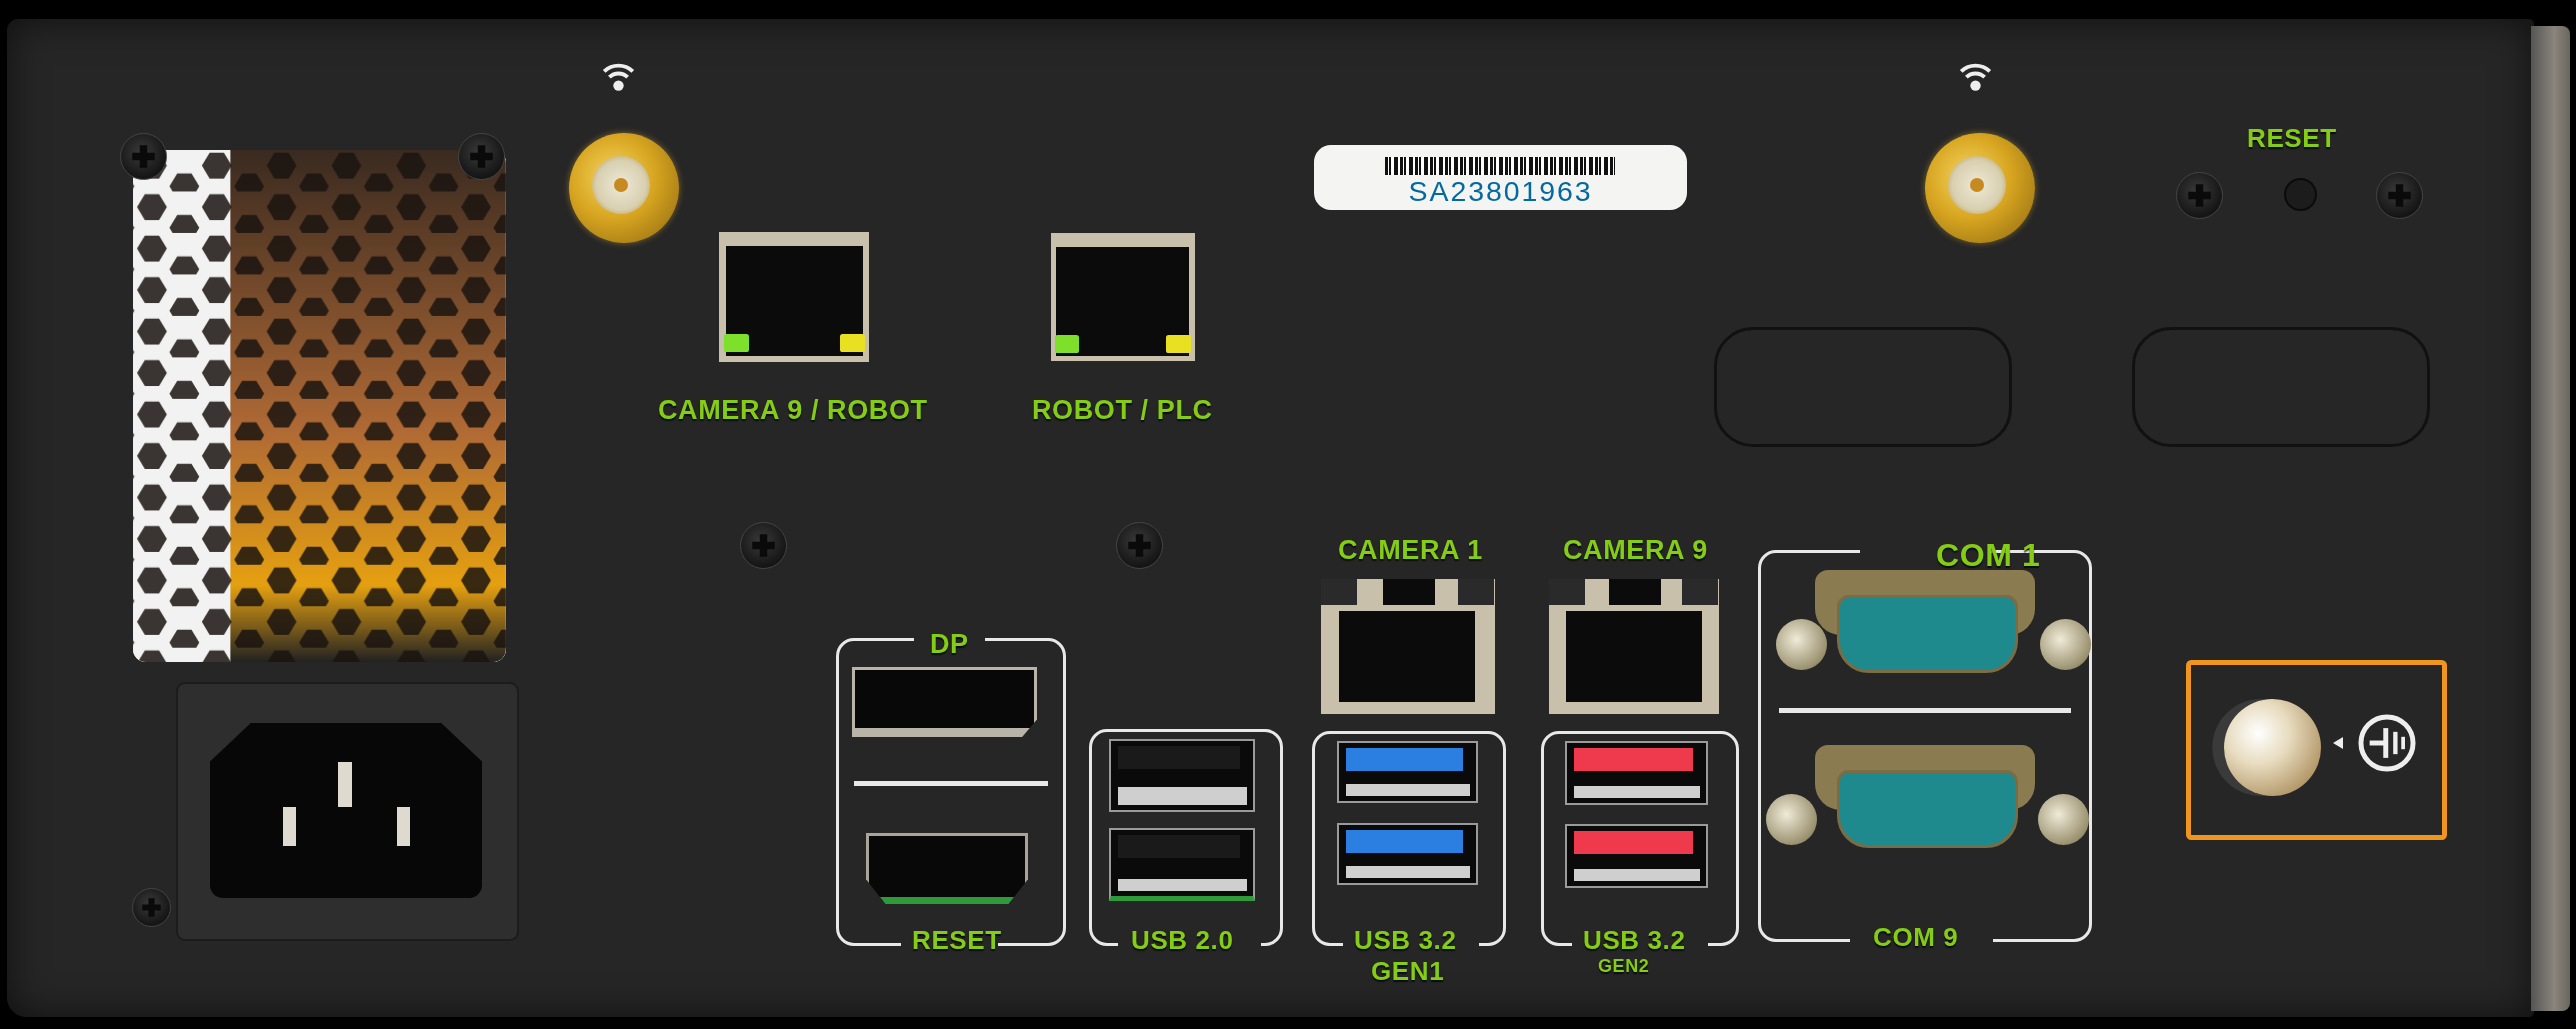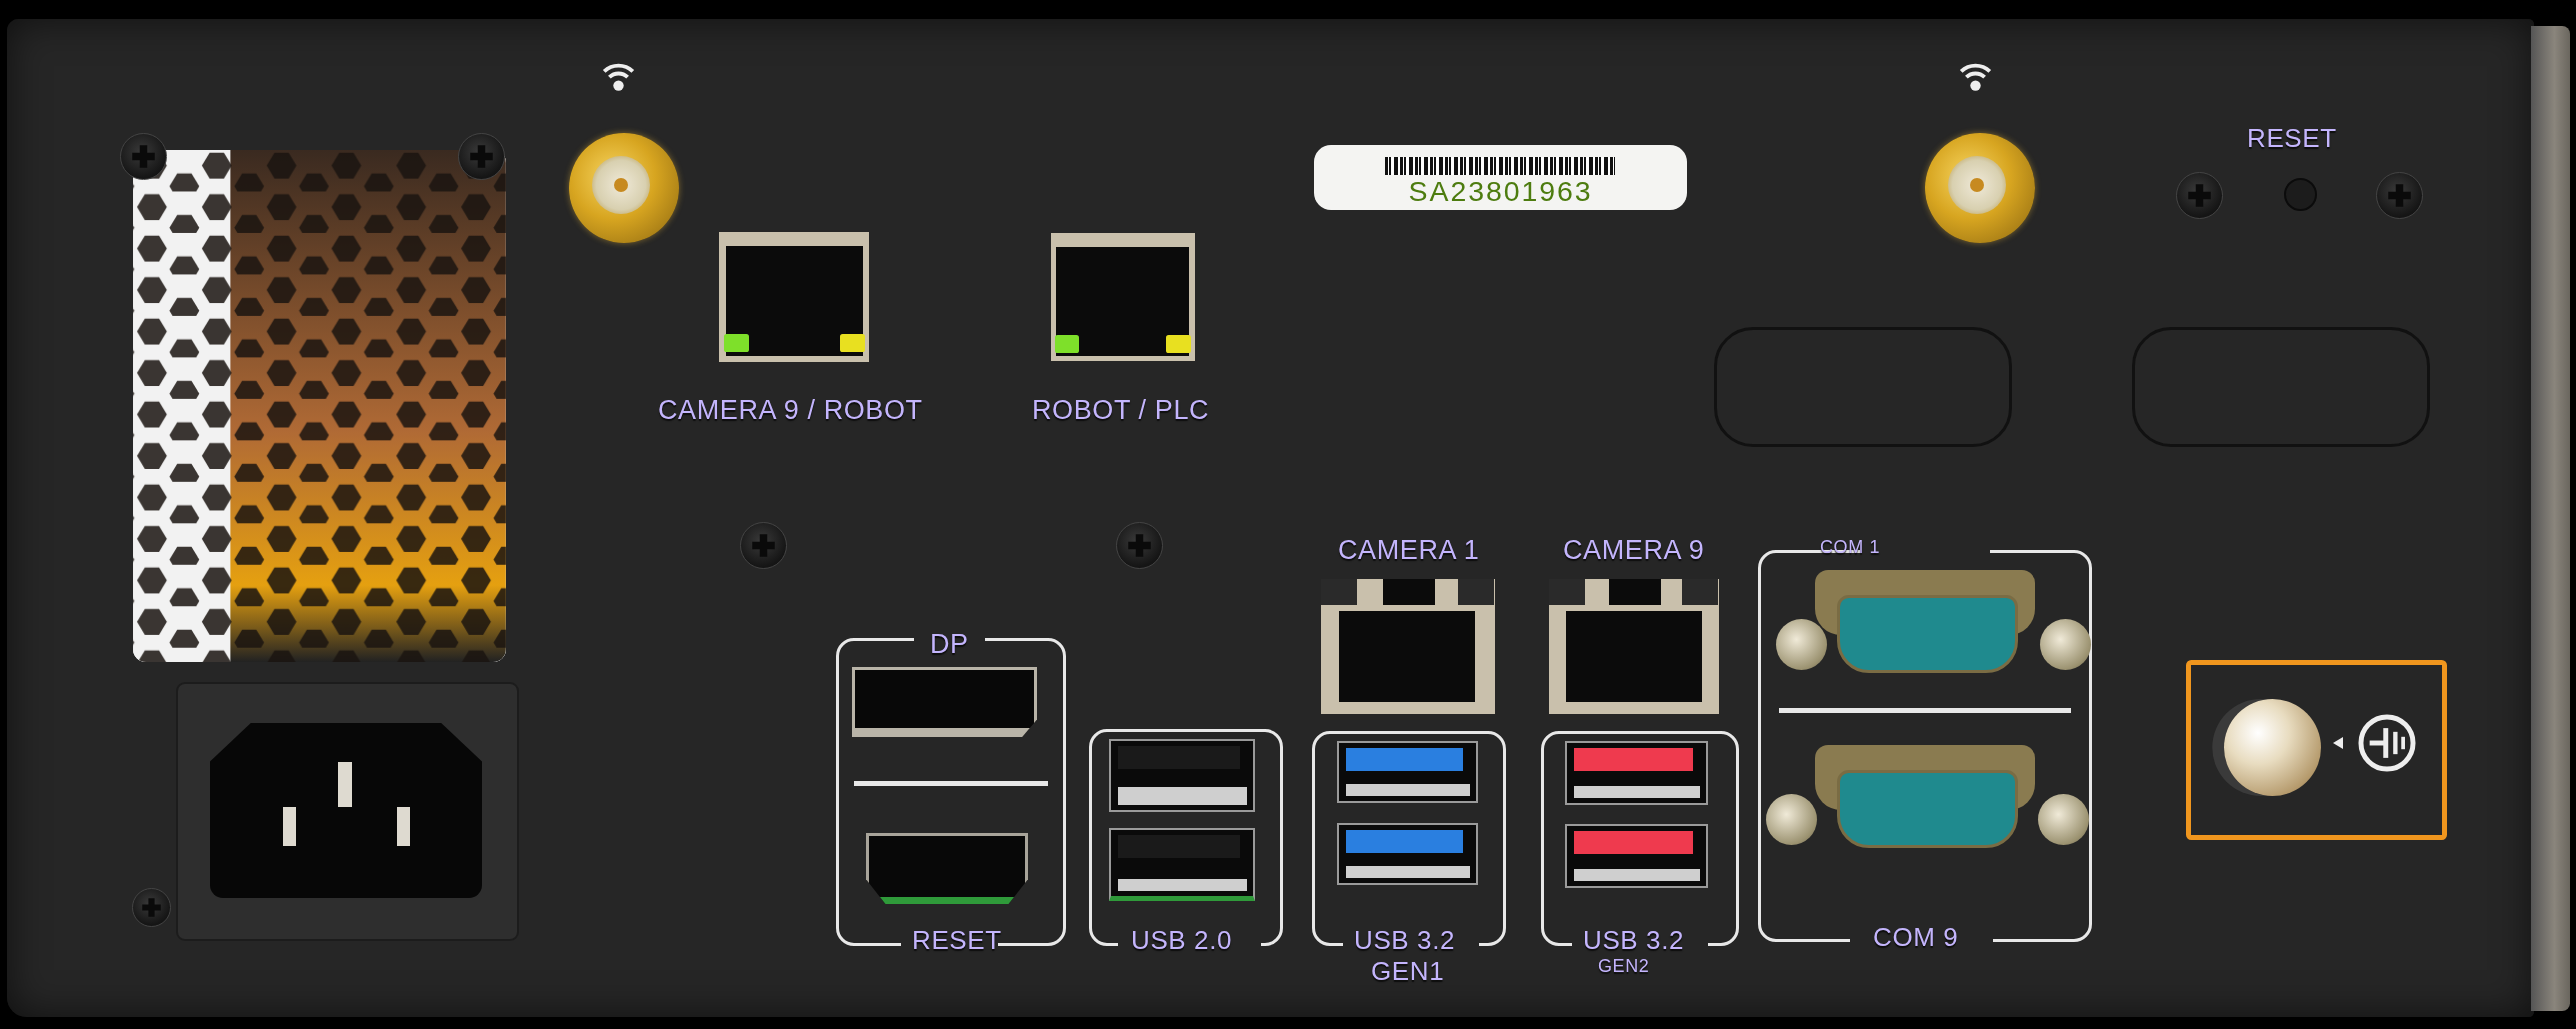--- a/index.html
+++ b/index.html
@@ -2,21 +2,21 @@
 <html style="font-size:10.4px"><head>
 <meta charset="utf-8">
 <style>
   html,body{margin:0;padding:0;background:#000;}
   body{width:2576px;height:1030px;position:relative;overflow:hidden;font-family:"Liberation Sans",sans-serif;}
   .abs{position:absolute;}
   #chassis{left:0;top:0;width:2576px;height:1030px;background:#000;}
   #panel{left:6.5px;top:19.4px;width:2527px;height:998px;background:#262626;border-radius:11.7px 5.2px 5.2px 19.4px;
     box-shadow:inset 0 0 39px rgba(0,0,0,.6);}
   #side-edge{left:2531px;top:26px;width:39px;height:985px;background:linear-gradient(90deg,#555 0%,#8a857c 60%,#6a665e 100%);border-radius:0 7.8px 7.8px 0;}
-  .label{color:#c4b5fd;font-weight:normal;letter-spacing:0.6px;white-space:nowrap;text-shadow:0 1.9px 1.3px rgba(0,0,0,.7);}
+  .label{color:#84cc16;font-weight:bold;letter-spacing:0.6px;white-space:nowrap;text-shadow:0 1.9px 1.3px rgba(0,0,0,.7);}
   .screw{width:47px;height:47px;border-radius:50%;background:radial-gradient(circle at 45% 40%,#3a3a3a,#151515 70%);border:1.9px solid #444;box-sizing:border-box;}
   .screw svg{width:100%;height:100%;}
   .sma{width:110px;height:110px;border-radius:50%;background:radial-gradient(circle at 40% 40%,#f7d560 0%,#d7a520 45%,#8a6510 100%);box-shadow:0 0 6.5px rgba(255,200,60,.4);}
   .sma .inner{position:absolute;left:23px;top:23px;width:58px;height:58px;border-radius:50%;background:radial-gradient(circle,#efe9d8 0%,#d8d0b0 60%,#b08a2a 100%);}
   .sma .pin{position:absolute;left:45px;top:45px;width:14.3px;height:14.3px;border-radius:50%;background:#c78a20;}
   .wifi{width:39px;height:39px;}
   .rj45{background:#c9c0ac;box-sizing:border-box;}
   .rj45 .hole{position:absolute;background:#0b0b0b;}
   .led{position:absolute;width:24.6px;height:18px;border-radius:2.6px;}
   .frame{border:3.2px solid #e8e8e8;border-radius:18px;box-sizing:border-box;}
@@ -108,21 +108,21 @@
   <path d="M16 31 A20 20 0 0 1 44 31" stroke="#eee" stroke-width="6" fill="none"></path>
   <circle cx="30" cy="44" r="8" fill="#eee"></circle>
 </svg>
 <div class="abs sma" style="left:1925px;top:133px;">
     <div class="inner"></div>
     <div class="pin"></div>
   </div>
 
 <div class="abs" style="left:1314px;top:145px;width:373px;height:65px;background:#f4f4f2;border-radius:17px;">
   <div class="abs" style="left:71px;top:11.7px;width:230px;height:18px;background:repeating-linear-gradient(90deg,#111 0 2.6px,#fff 2.6px 4.5px,#111 4.5px 5.8px,#fff 5.8px 9px,#111 9px 13px,#fff 13px 15px);"></div>
-  <div class="abs" style="left:0;top:30px;width:373px;text-align:center;font-size:28.5px;color:#4d7c0f;letter-spacing:1.9px;">SA23801963</div>
+  <div class="abs" style="left:0;top:30px;width:373px;text-align:center;font-size:28.5px;color:#0369a1;letter-spacing:1.9px;">SA23801963</div>
 </div>
 
 <div class="abs rj45" style="left:719px;top:232px;width:150px;height:130px;">
   <div class="hole" style="left:6.5px;top:14.3px;width:137px;height:110px;"></div>
   <div class="led" style="left:5.2px;top:102px;background:#7ee02a;"></div>
   <div class="led" style="left:121px;top:102px;background:#e8e020;"></div>
 </div>
 <div class="abs label" style="left:658px;top:395px;font-size:27px;">CAMERA 9 / ROBOT</div>
 
 <div class="abs rj45" style="left:1051px;top:233px;width:144px;height:128px;">
@@ -196,21 +196,21 @@
 <div class="abs usb" style="left:1565px;top:824px;width:143px;height:64px;">
   <div class="tongue" style="background:#ef3a4e;"></div>
     <div class="base"></div>
 </div>
 <div class="abs label" style="left:1583px;top:925px;font-size:26px;">USB 3.2</div>
 <div class="abs label" style="left:1598px;top:956px;font-size:18px;">GEN2</div>
 
 <div class="abs frame" style="left:1758px;top:550px;width:334px;height:392px;"></div>
 <div class="abs" style="left:1860px;top:543px;width:130px;height:13px;background:#262626;"></div>
 <div class="abs" style="left:1850px;top:935px;width:143px;height:13px;background:#262626;"></div>
-<div class="abs label" style="left:1820px;top:537px;font-size:18px;">COM 1</div>
+<div class="abs label" style="left:1936px;top:537px;font-size:32px;">COM 1</div>
 <div class="abs label" style="left:1873px;top:922px;font-size:26px;">COM 9</div>
 <div class="abs" style="left:1779px;top:708px;width:292px;height:5.2px;background:#e8e8e8;"></div>
 
 <div class="abs" style="left:1815px;top:570px;width:220px;height:65px;background:#8a7b50;border-radius:13px 13px 26px 26px;"></div>
 <div class="abs db9" style="left:1837px;top:595px;width:181px;height:78px;background:#1f8a8e;border:3.9px solid #7a6c44;box-sizing:border-box;"></div>
 <div class="abs hexnut" style="left:1776px;top:619px;"></div>
 <div class="abs hexnut" style="left:2040px;top:619px;"></div>
 
 <div class="abs" style="left:1815px;top:745px;width:220px;height:65px;background:#8a7b50;border-radius:13px 13px 26px 26px;"></div>
 <div class="abs db9" style="left:1837px;top:770px;width:181px;height:78px;background:#1f8a8e;border:3.9px solid #7a6c44;box-sizing:border-box;"></div>

